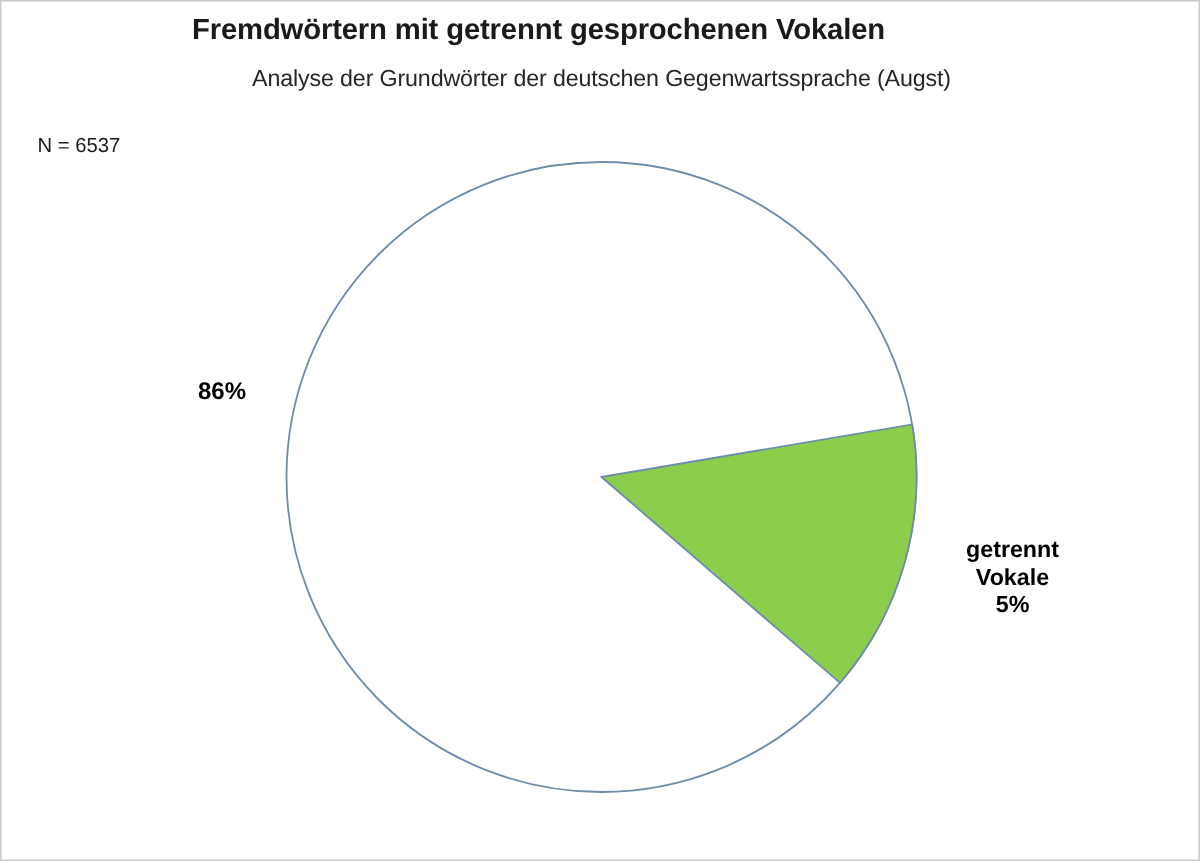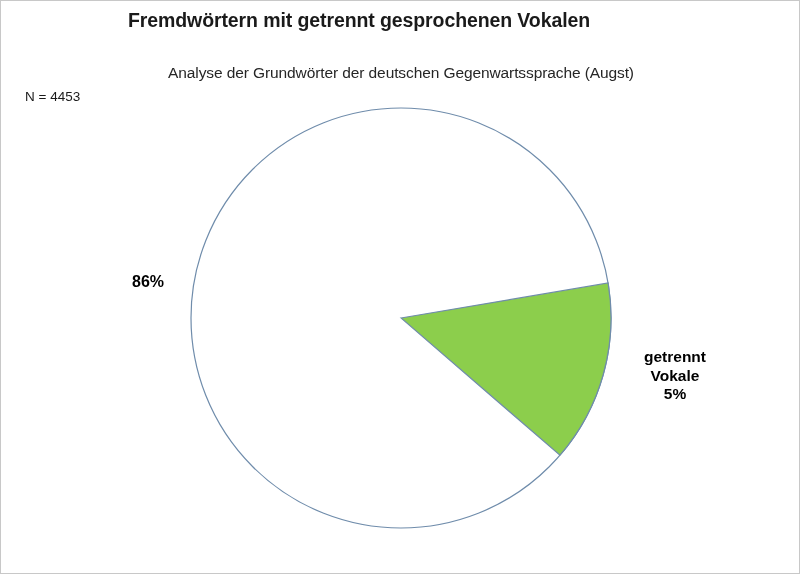--- a/index.html
+++ b/index.html
@@ -33,21 +33,20 @@
   .chart-subtitle {
     position: absolute;
     top: 43px;
     left: 0;
     width: 800px;
     text-align: center;
     font-size: 15.5px;
     font-weight: normal;
     color: #262626;
     letter-spacing: -0.1px;
-    margin-top: 20px;
   }
   .n-label {
     position: absolute;
     top: 88px;
     left: 24px;
     font-size: 13.5px;
     color: #1a1a1a;
     white-space: nowrap;
   }
   .pie-svg {
@@ -56,47 +55,46 @@
     left: 0;
   }
   .slice-label-major {
     position: absolute;
     left: 131px;
     top: 252px;
     font-size: 16px;
     font-weight: bold;
     color: #000000;
     white-space: nowrap;
-    margin-top: 20px;
   }
   .slice-label-minor {
     position: absolute;
     left: 614px;
-    top: 347px;
+    top: 357px;
     width: 120px;
     text-align: center;
     font-size: 15.5px;
     font-weight: bold;
     line-height: 18.5px;
     color: #000000;
   }
   .slice-label-minor span {
     display: block;
   }
 </style>
 </head>
 <body>
 
 <div id="chart-canvas" style="background: rgb(255, 255, 255); border-color: rgb(200, 200, 200);">
 
   <div class="chart-title">Fremdwörtern mit getrennt gesprochenen Vokalen</div>
 
   <div class="chart-subtitle">Analyse der Grundwörter der deutschen Gegenwartssprache (Augst)</div>
 
-  <div class="n-label">N = 4453</div>
+  <div class="n-label">N = 6537</div>
 
   <svg class="pie-svg" width="800" height="574" viewBox="0 0 800 574">
 
     <circle cx="400" cy="317" r="210" fill="#ffffff" stroke="#6f8cab" stroke-width="1.2"></circle>
 
     <path d="M 400 317 L 607.06 281.98 A 210 210 0 0 1 558.97 454.22 Z" fill="#8cce4c" stroke="#6f8cab" stroke-width="1.2" stroke-linejoin="miter"></path>
   </svg>
 
   <div class="slice-label-major">86%</div>
 

